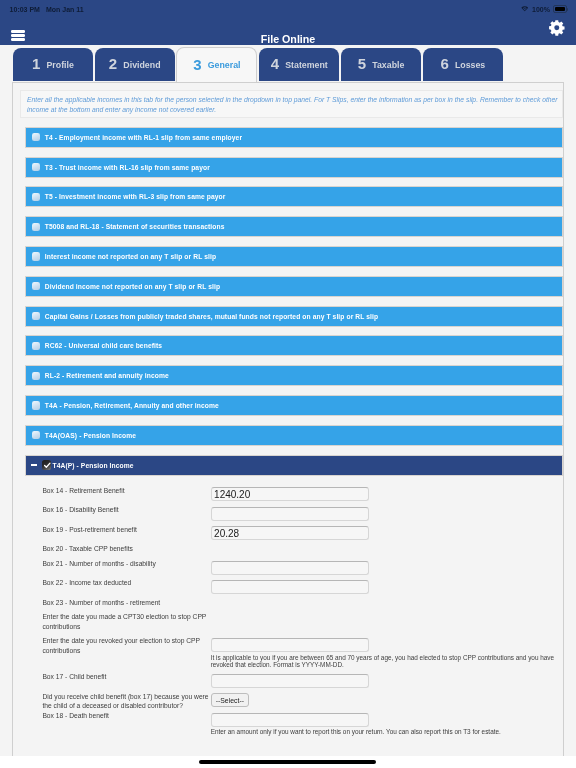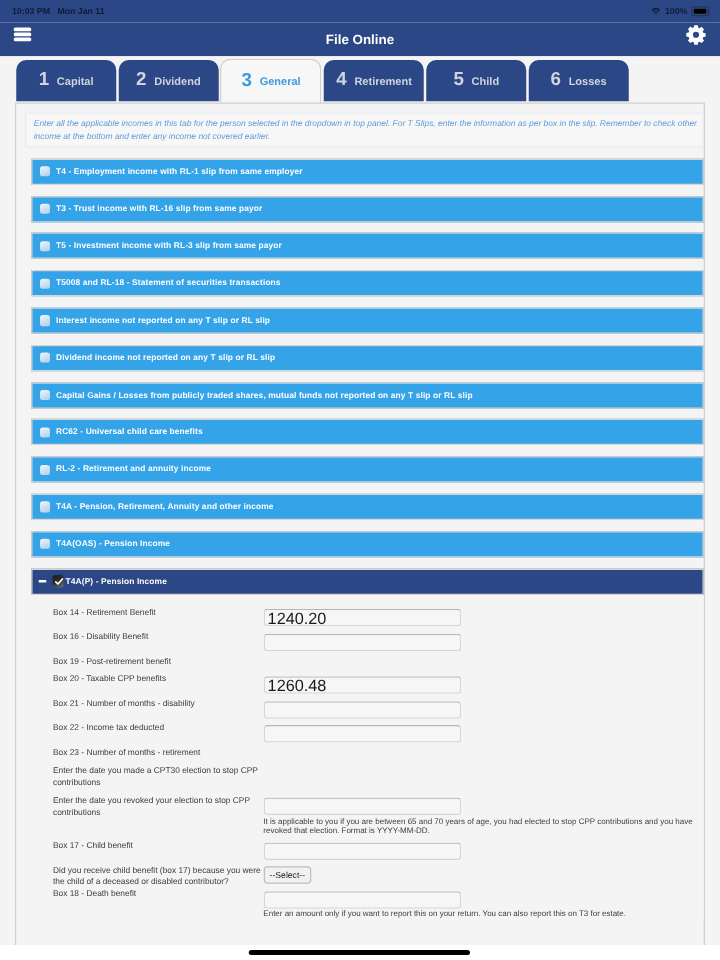--- a/index.html
+++ b/index.html
@@ -20,21 +20,21 @@
   .wifi { width:7.5px; height:5.4px; display:block; position:relative; top:-0.2px;
           margin-right:0.2px; }
   .battery { width:13.1px; height:7.2px; border:1px solid #22365c; border-radius:2px;
              position:relative; background:transparent; }
   .battery i { position:absolute; left:0.5px; top:0.5px; right:0.5px; bottom:0.5px;
                background:#000; border-radius:1px; display:block; }
   .battery:after { content:""; position:absolute; right:-2.4px; top:1.9px; width:1.4px;
                    height:2.6px; background:#22365c; border-radius:0 1px 1px 0; }
 
   
-  .appbar { height:27px; background:#2b4785; display:flex; align-items:center;
+  .appbar { height:27px; background:#2b4785; display:flex; align-items:flex-end;
             position:relative; }
   .hamburger { margin-left:11.4px; width:13.3px; height:10.6px; display:flex;
                flex-direction:column; justify-content:space-between; cursor:pointer;
                position:relative; top:-4.2px; }
   .hamburger i { display:block; height:2.5px; background:#fff; border-radius:1.2px; }
   .apptitle { position:absolute; left:0; right:0; text-align:center; color:#fff;
               font-size:10.7px; font-weight:bold; }
   .gear { position:absolute; right:10.2px; top:0.5px;
           width:17.6px; height:17.6px; cursor:pointer; }
 
@@ -82,21 +82,21 @@
 
   
   .form { background:#f4f4f4; padding:11.8px 0 0 0; }
   .frow { display:flex; align-items:flex-start; margin-bottom:5.4px;
           position:relative; }
   .flabel { width:168px; margin-left:22.9px; font-size:6.7px; color:#3c3c3c;
             line-height:9.3px; padding-top:0; position:relative; top:-1.8px; }
   .fctl { flex:1; margin-left:0.3px; }
   .finput { width:158px; height:14.1px; border:1px solid #d6d6d6;
             border-top-color:#b6b6b6; border-radius:3px;
-            background:#f6f6f6; font-size:13px; color:#1a1a1a; padding:0 0 0 2.4px;
+            background:#f6f6f6; font-size:10px; color:#1a1a1a; padding:0 0 0 2.4px;
             font-family:"Liberation Sans", sans-serif; display:block; outline:none; }
   .fhelp { font-size:6.4px; color:#3d3d3d; line-height:6.9px; margin-top:2.4px;
            width:346px; }
   .fsel { display:block; float:left; height:14.1px; line-height:13.8px;
           border:1px solid #bdbdbd; border-radius:3px; background:#f1f1f1;
           font-size:6.9px; color:#1a1a1a; padding:0 4px;
           font-family:"Liberation Sans", sans-serif; }
   .frow.selrow { margin-bottom:0.6px; }
 
   .homebar { position:absolute; left:199.4px; top:760.3px;
@@ -132,37 +132,37 @@
       </div>
   <div class="apptitle">File Online</div>
   <svg class="gear" viewBox="0 0 24 24">
     <path fill="#ffffff" fill-rule="evenodd" d="M10.05 1.7h3.9l.33 2.52c.63.17 1.23.42 1.78.74l2.02-1.55 2.76 2.76-1.55 2.02c.32.55.57 1.15.74 1.78l2.52.33v3.9l-2.52.33c-.17.63-.42 1.23-.74 1.78l1.55 2.02-2.76 2.76-2.02-1.55c-.55.32-1.15.57-1.78.74l-.33 2.52h-3.9l-.33-2.52a7.3 7.3 0 0 1-1.78-.74l-2.02 1.55-2.76-2.76 1.55-2.02a7.3 7.3 0 0 1-.74-1.78L1.45 13.9v-3.9l2.52-.33c.17-.63.42-1.23.74-1.78L3.16 5.87l2.76-2.76 2.02 1.55c.55-.32 1.15-.57 1.78-.74zM12 8.6a3.4 3.4 0 1 0 0 6.8 3.4 3.4 0 0 0 0-6.8z"></path>
   </svg>
 </div>
 
 <div class="tabstrip">
       <div class="tab">
         <span class="num">1</span>
-        <span class="lbl">Capital</span>
+        <span class="lbl">Profile</span>
       </div>
       <div class="tab">
         <span class="num">2</span>
         <span class="lbl">Dividend</span>
       </div>
       <div class="tab active">
         <span class="num">3</span>
         <span class="lbl">General</span>
       </div>
       <div class="tab">
         <span class="num">4</span>
-        <span class="lbl">Retirement</span>
+        <span class="lbl">Statement</span>
       </div>
       <div class="tab">
         <span class="num">5</span>
-        <span class="lbl">Child</span>
+        <span class="lbl">Taxable</span>
       </div>
       <div class="tab">
         <span class="num">6</span>
         <span class="lbl">Losses</span>
       </div>
     </div>
 
 <div class="panel">
   <div class="alert">
         <span>Enter all the applicable incomes in this tab for the person selected in the dropdown in top panel. For T Slips, enter the information as per box in the slip. Remember to check other income at the bottom and enter any income not covered earlier.</span>
@@ -230,26 +230,26 @@
           </div>
         </div>
         <div class="frow">
           <div class="flabel">Box 16 - Disability Benefit</div>
           <div class="fctl">
             <input class="finput" value="" style="">
           </div>
         </div>
         <div class="frow">
           <div class="flabel">Box 19 - Post-retirement benefit</div>
+          <div class="fctl">
+            <input class="finput" value="20.28" style="">
+          </div>
         </div>
         <div class="frow">
           <div class="flabel">Box 20 - Taxable CPP benefits</div>
-          <div class="fctl">
-            <input class="finput" value="1260.48" style="">
-          </div>
         </div>
         <div class="frow">
           <div class="flabel">Box 21 - Number of months - disability</div>
           <div class="fctl">
             <input class="finput" value="" style="">
           </div>
         </div>
         <div class="frow">
           <div class="flabel">Box 22 - Income tax deducted</div>
           <div class="fctl">

